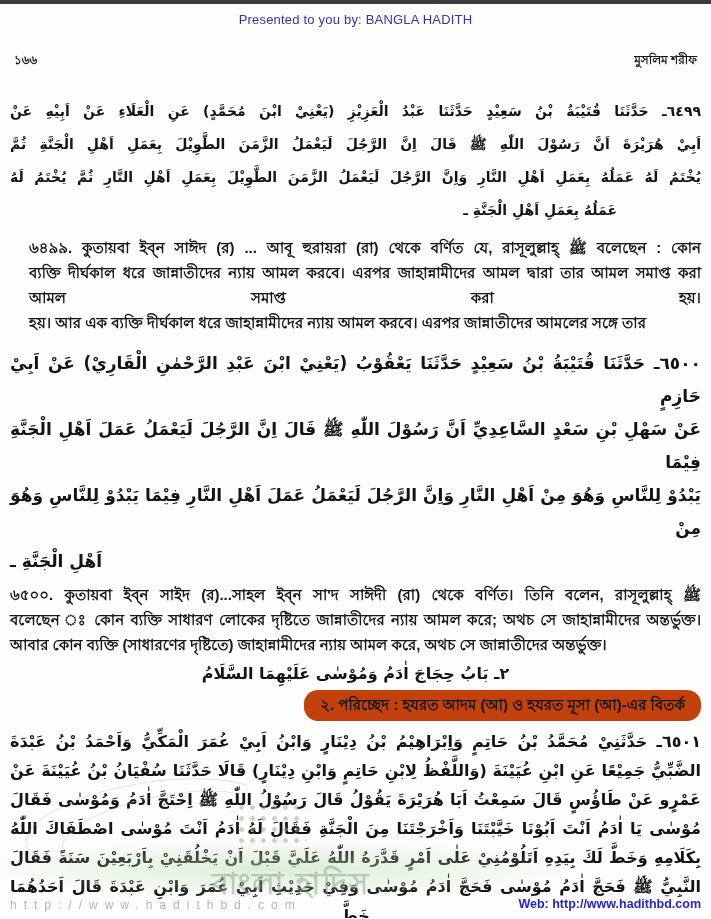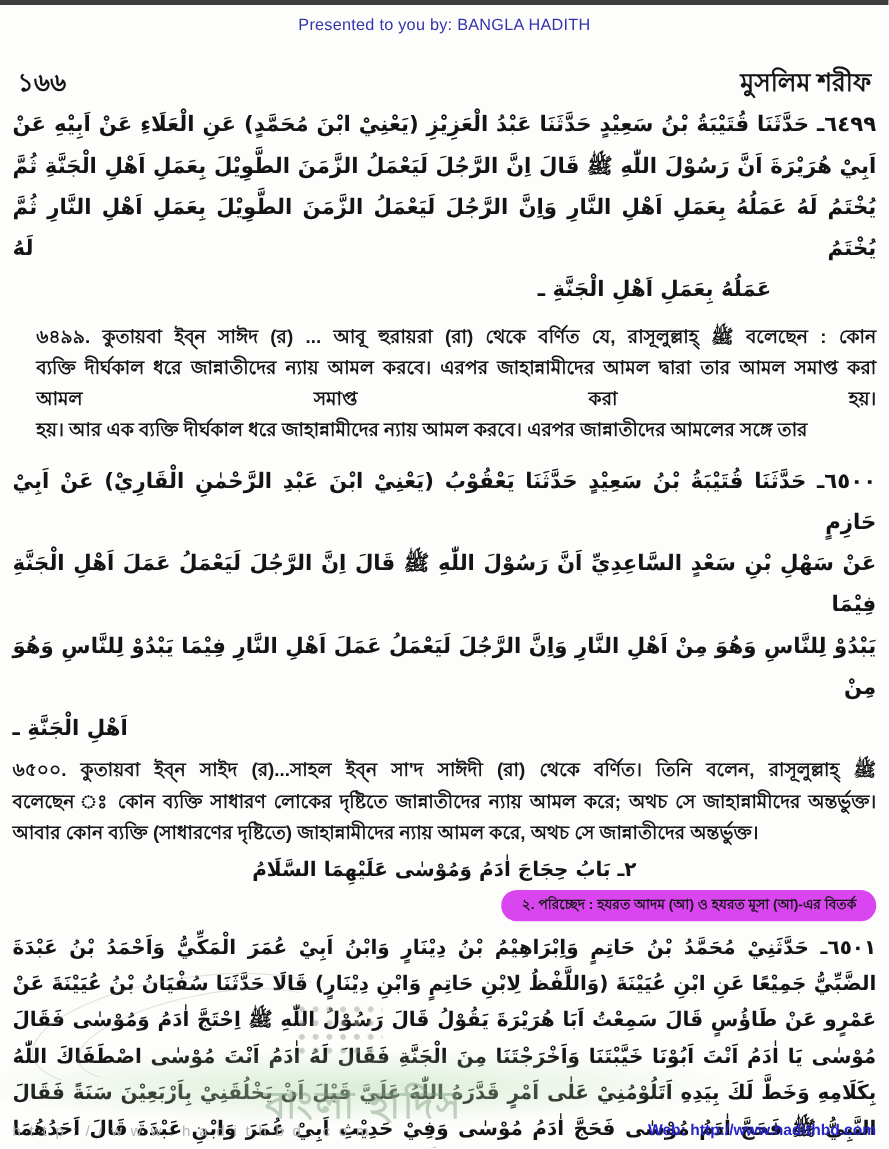--- a/index.html
+++ b/index.html
@@ -15,29 +15,29 @@
 
   .banner {
     margin-top:12px; text-align:center;
     color:#3434ad; font-size:13px; letter-spacing:.2px;
     font-family:"Liberation Sans",sans-serif;
   }
 
   .runhead {
     margin-top:24px; padding:0 14px;
     display:flex; justify-content:space-between;
-    font-size:20px; font-weight:bold; color:#151515;
+    font-size:12px; font-weight:bold; color:#151515;
   }
 
   .block { padding:0 10px; color:#141414; }
 
   
   .arabic { direction:rtl; font-family:"DejaVu Sans",sans-serif; font-weight:bold; }
   .arabic .line { text-align:justify; text-align-last:justify; }
-  .a1 { margin-top:0; font-size:17px; }
+  .a1 { margin-top:24px; font-size:14px; }
   .a1 .line { line-height:33px; }
   .a1 .line:last-child { text-align-last:right; padding-left:0; padding-right:84px; }
   .a2 { margin-top:12px; font-size:17px; }
   .a2 .line { line-height:33px; }
   .a2 .line:last-child { text-align-last:left; }
   .a3 { margin-top:6px; font-size:16px; }
   .a3 .line { line-height:29px; }
   .a3 .line:last-child { text-align-last:center; }
 
   
@@ -50,22 +50,22 @@
 
   .chapterline {
     margin-top:6px; padding:0 16px;
     direction:rtl; text-align:center;
     font-family:"DejaVu Sans",sans-serif; font-weight:bold; font-size:16px;
     line-height:22px; color:#141414;
   }
 
   .pillrow { margin-top:5px; padding:0 10px; text-align:right; }
   .pill {
-    display:inline-block; background:#d946ef; border-radius:14px;
-    padding:3px 16px; font-weight:bold; font-size:11px; color:#171717;
+    display:inline-block; background:#c2410c; border-radius:14px;
+    padding:3px 16px; font-weight:bold; font-size:15px; color:#171717;
   }
 
   
   .swoosh {
     position:absolute; left:-20px; top:840px; width:600px; height:58px;
     background:radial-gradient(ellipse at center, rgba(190,225,183,.55), rgba(190,225,183,0) 72%);
     border-radius:50%; z-index:1; pointer-events:none;
   }
   .arc1, .arc2 {
     position:absolute; border:1px solid rgba(170,175,170,.35); border-radius:50%;

